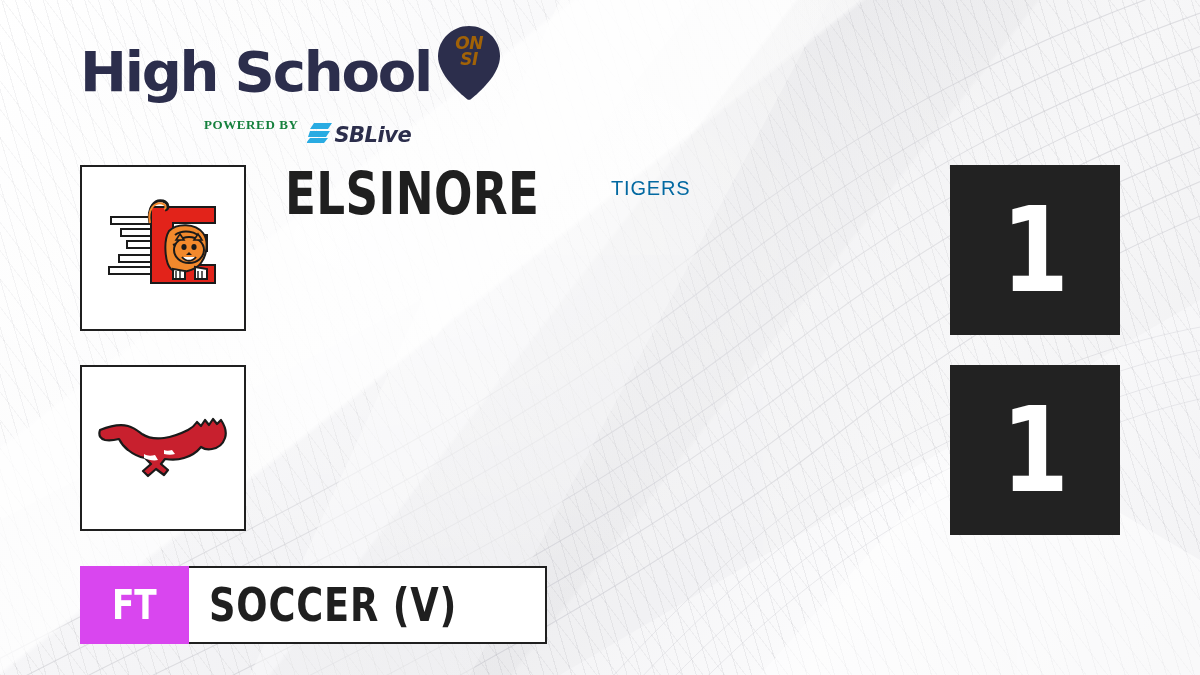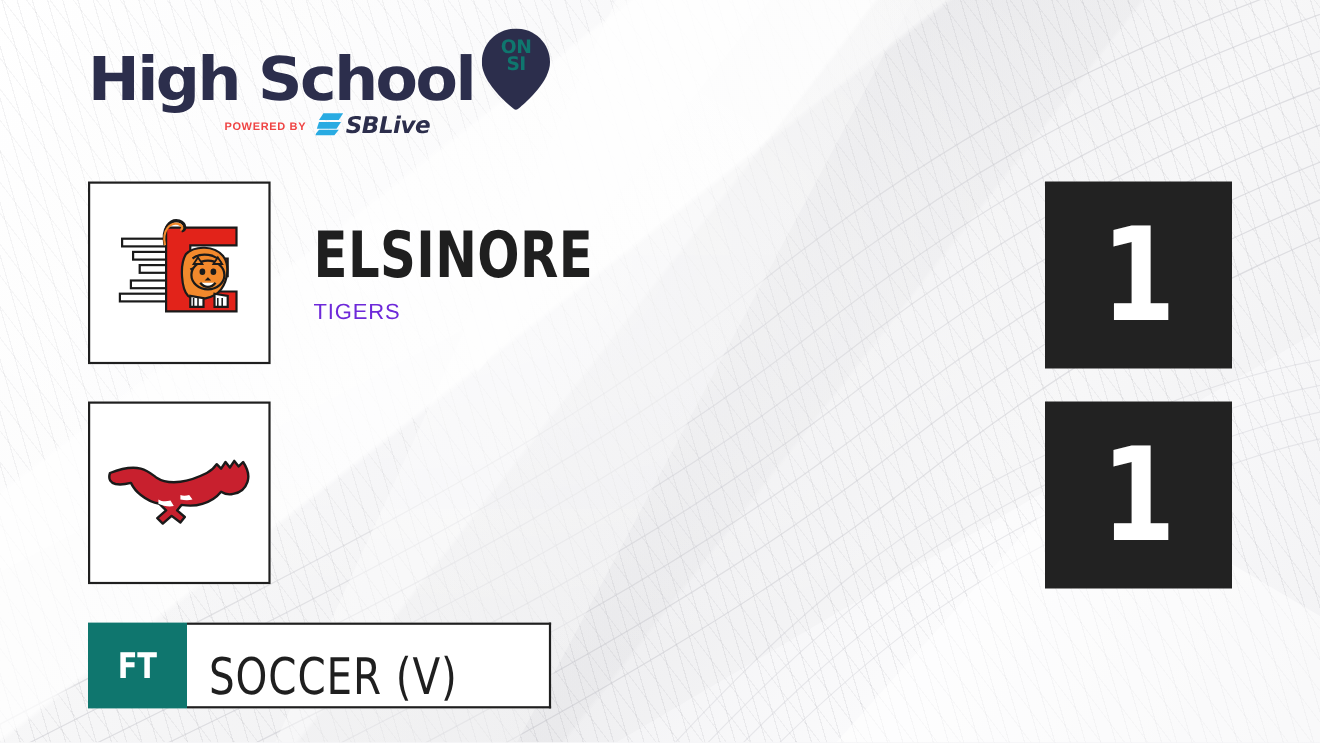--- a/index.html
+++ b/index.html
@@ -95,44 +95,47 @@
     height: 74px;
     flex: none;
   }
   .brand-pin svg { position:absolute; left:0; top:0; }
   .pin-text {
     position: absolute;
     left: 0;
     top: 9px;
     width: 62px;
     text-align: center;
-    color: #0f766e;
+    color: #a16207;
     font-family: "DejaVu Sans", sans-serif;
     font-weight: bold;
     font-size: 17px;
     line-height: 16px;
     letter-spacing: -0.5px;
+    font-style: italic;
   }
   .pin-text span { display:block; }
   .brand-sub {
     display: flex;
     align-items: center;
     margin-top: 2px;
     padding-left: 124px;
   }
   .powered-by {
-    font-family: Liberation Sans, sans-serif;
-    font-weight: bold;
-    font-size: 10px;
+    font-family: Liberation Serif, serif;
+    font-weight: bold;
+    font-size: 13px;
     letter-spacing: 0.6px;
-    color: #ef4444;
+    color: #15803d;
   }
   .sbl-mark {
     margin-left: 9px;
     display: flex;
+    align-items: center;
+    margin-top: 20px;
   }
   .sbl-word {
     font-family: "DejaVu Sans", sans-serif;
     font-weight: bold;
     font-style: italic;
     font-size: 21px;
     letter-spacing: -0.5px;
     color: #2c2e4c;
     margin-left: 1px;
   }
@@ -162,41 +165,41 @@
     overflow: hidden;
   }
   .team-logo-box svg { display: block; }
 
   .team-text {
     position: absolute;
     left: 205px;
     top: 0;
     height: 166px;
     display: flex;
-    flex-direction: column;
+    flex-direction: row;
     justify-content: center;
   }
   .team-name {
     font-family: "DejaVu Sans", sans-serif;
     font-weight: bold;
     font-size: 58px;
     line-height: 58px;
     letter-spacing: 0.5px;
     color: #1f1f1f;
     transform: scaleX(0.78);
     transform-origin: left center;
     white-space: nowrap;
   }
   .team-mascot {
     margin-top: 13px;
     font-family: "Liberation Sans", sans-serif;
     font-size: 20px;
     line-height: 20px;
     letter-spacing: 0.8px;
-    color: #6d28d9;
+    color: #0369a1;
     white-space: nowrap;
   }
 
   .score-box {
     position: absolute;
     right: 0;
     top: 0;
     width: 170px;
     height: 170px;
     background: #222222;
@@ -217,48 +220,48 @@
   
   #status-bar {
     position: absolute;
     left: 80px;
     top: 566px;
     height: 78px;
     display: flex;
     align-items: stretch;
   }
   .status-code {
-    width: 90px;
-    background: #0f766e;
+    width: 109px;
+    background: #d946ef;
     display: flex;
     align-items: center;
     justify-content: center;
     color: #ffffff;
     font-family: "DejaVu Sans", sans-serif;
     font-weight: bold;
-    font-size: 32px;
+    font-size: 40px;
     letter-spacing: 0px;
     transform-origin: center;
   }
   .status-code span {
     display: block;
     transform: scaleX(0.82);
   }
   .status-sport {
     min-width: 272px;
     padding: 0 26px 0 20px;
     background: #ffffff;
     border: 2px solid #1f1f1f;
     border-left: none;
     box-sizing: border-box;
     display: flex;
-    align-items: flex-end;
+    align-items: center;
     color: #1f1f1f;
     font-family: "DejaVu Sans", sans-serif;
-    font-weight: normal;
+    font-weight: bold;
     font-size: 46px;
     letter-spacing: 1px;
   }
   .status-sport span {
     display: block;
     transform: scaleX(0.80);
     transform-origin: left center;
     white-space: nowrap;
   }
 </style>

